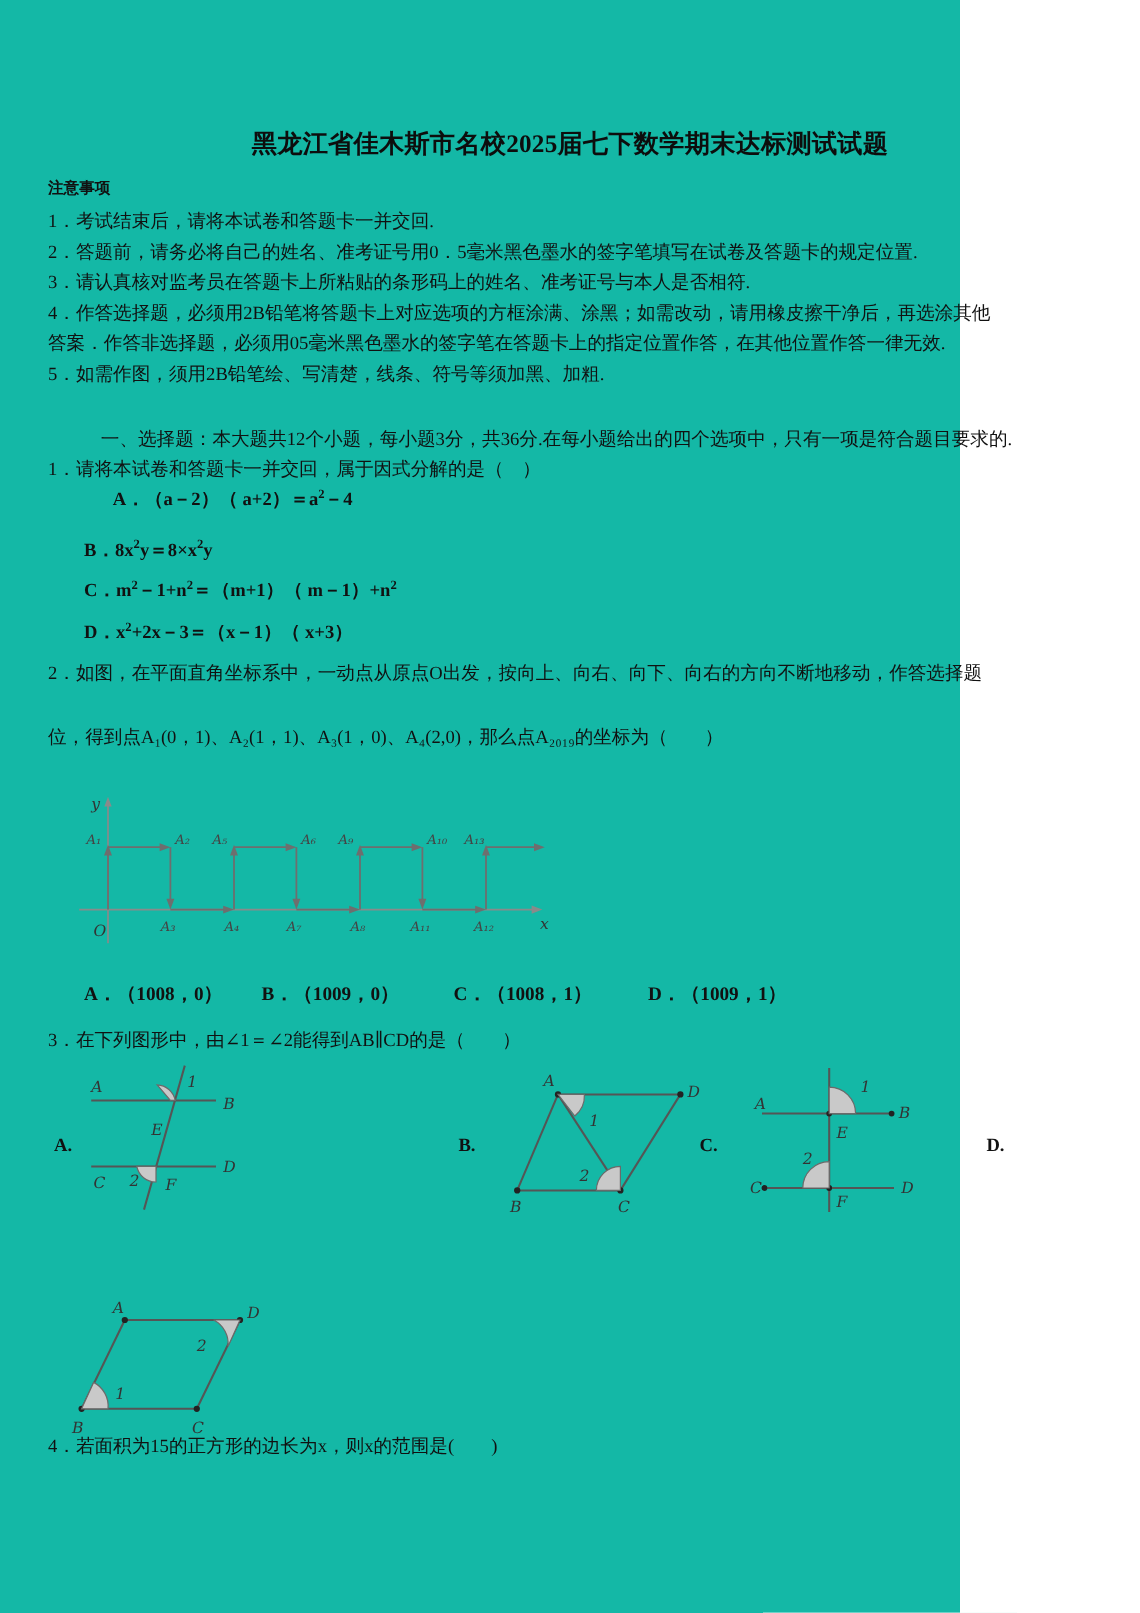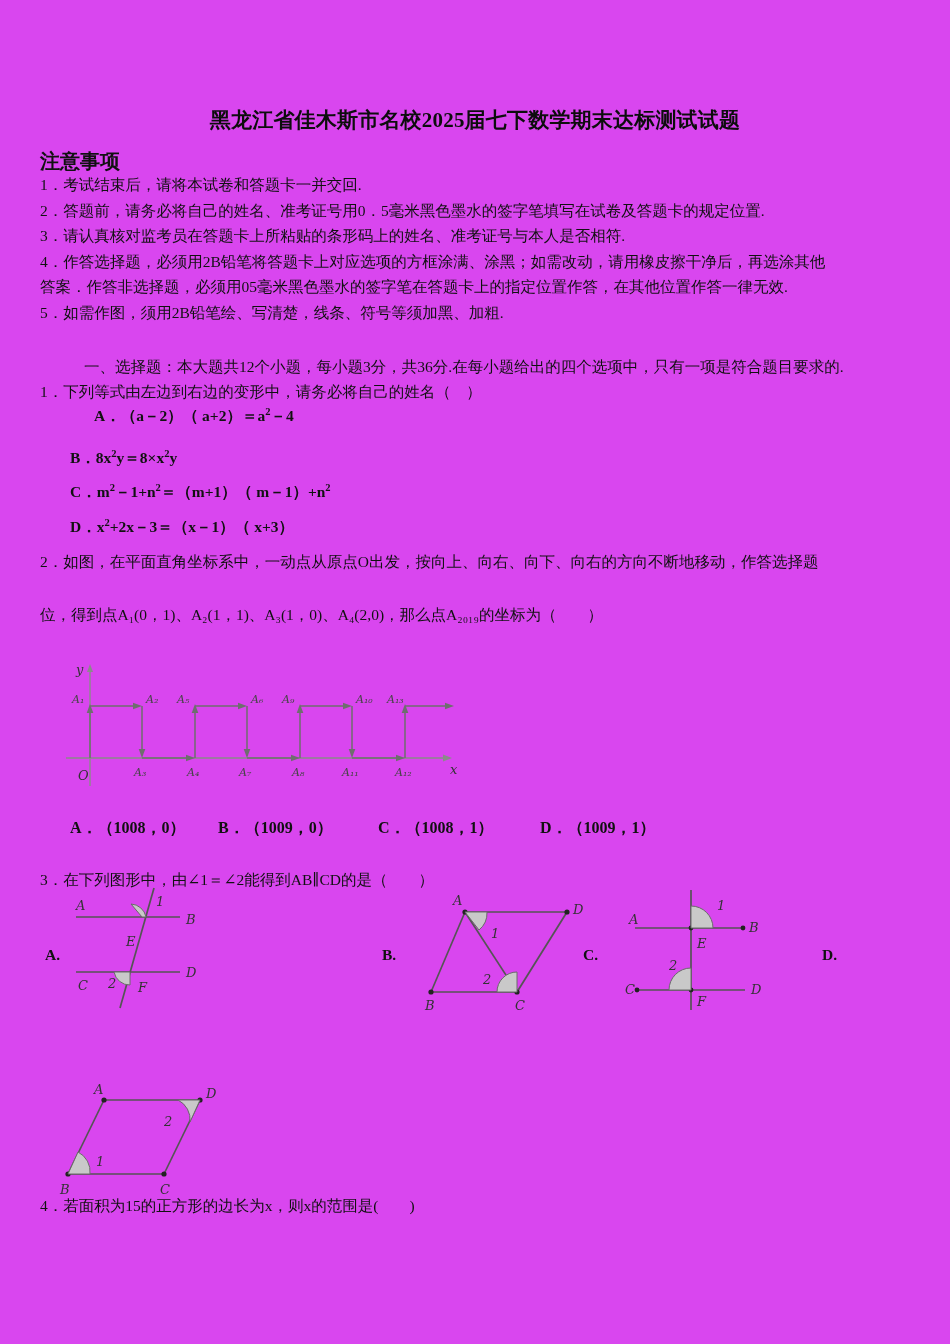--- a/index.html
+++ b/index.html
@@ -11,39 +11,39 @@
     width: 950px;
     height: 1344px;
     position: relative;
     font-family: "DejaVu Serif", "Liberation Serif", serif;
     color: #1a1a1a;
     overflow: hidden;
   }
   .page {
     position: absolute;
     left: 0; top: 0;
-    width: 950px;
+    width: 800px;
     height: 1344px;
-    background: #d946ef;
+    background: #14b8a6;
   }
   .doc-title {
     position: absolute;
     left: 0; top: 106px;
     width: 950px;
     text-align: center;
     font-family: "Liberation Serif", "DejaVu Serif", serif;
     font-weight: bold;
     font-size: 21px;
     letter-spacing: 0.2px;
     color: #0d0d0d;
   }
   .notice-head {
     position: absolute;
     left: 40px; top: 148px;
-    font-size: 20px;
+    font-size: 13px;
     font-weight: bold;
     font-family: "Liberation Serif", "DejaVu Serif", serif;
     color: #111;
   }
   .notice-list {
     position: absolute;
     left: 40px; top: 172px;
     width: 875px;
     font-size: 15.5px;
     line-height: 25.5px;
@@ -87,21 +87,21 @@
   
   #q2-stem1 { left: 40px; top: 549px; width: 880px; }
   #q2-stem2 { left: 40px; top: 602px; width: 880px; }
   .coordlbl { font-family: "Liberation Serif","DejaVu Serif",serif; }
 
   
   .ansrow { position: absolute; font-size: 16px; font-weight: bold;
             font-family: "Liberation Serif","DejaVu Serif",serif; color:#111; }
 
   
-  #q3-stem { left: 40px; top: 855px; margin-top: 12px; }
+  #q3-stem { left: 40px; top: 855px; }
   .fig-label {
     position: absolute;
     font-size: 15.5px;
     font-weight: bold;
     font-family: "Liberation Serif", "DejaVu Serif", serif;
     color: #111;
   }
   .figbox { position: absolute; }
   svg { display: block; overflow: visible; }
   .mtxt {
@@ -137,21 +137,21 @@
     <div class="li">3．请认真核对监考员在答题卡上所粘贴的条形码上的姓名、准考证号与本人是否相符.</div>
     <div class="li">4．作答选择题，必须用2B铅笔将答题卡上对应选项的方框涂满、涂黑；如需改动，请用橡皮擦干净后，再选涂其他</div>
     <div class="li">答案．作答非选择题，必须用05毫米黑色墨水的签字笔在答题卡上的指定位置作答，在其他位置作答一律无效.</div>
     <div class="li">5．如需作图，须用2B铅笔绘、写清楚，线条、符号等须加黑、加粗.</div>
   </div>
 
   <div class="section-head">一、选择题：本大题共12个小题，每小题3分，共36分.在每小题给出的四个选项中，只有一项是符合题目要求的.</div>
 
   <div id="q1">
     <div class="q-stem" style="left:40px; top:379px;">
-      <span>1．</span><span>下列等式由左边到右边的变形中，请务必将自己的姓名（　）</span>
+      <span>1．</span><span>请将本试卷和答题卡一并交回，属于因式分解的是（　）</span>
     </div>
     <div class="opt" style="top:406px;margin-left:24px;">
       <span>A．</span><span>（a－2）（ a+2）＝a<sup>2</sup>－4</span>
     </div>
     <div class="opt" style="top:448px;">
       <span>B．</span><span>8x<sup>2</sup>y＝8×x<sup>2</sup>y</span>
     </div>
     <div class="opt" style="top:482px;">
       <span>C．</span><span>m<sup>2</sup>－1+n<sup>2</sup>＝（m+1）（ m－1）+n<sup>2</sup></span>
     </div>

